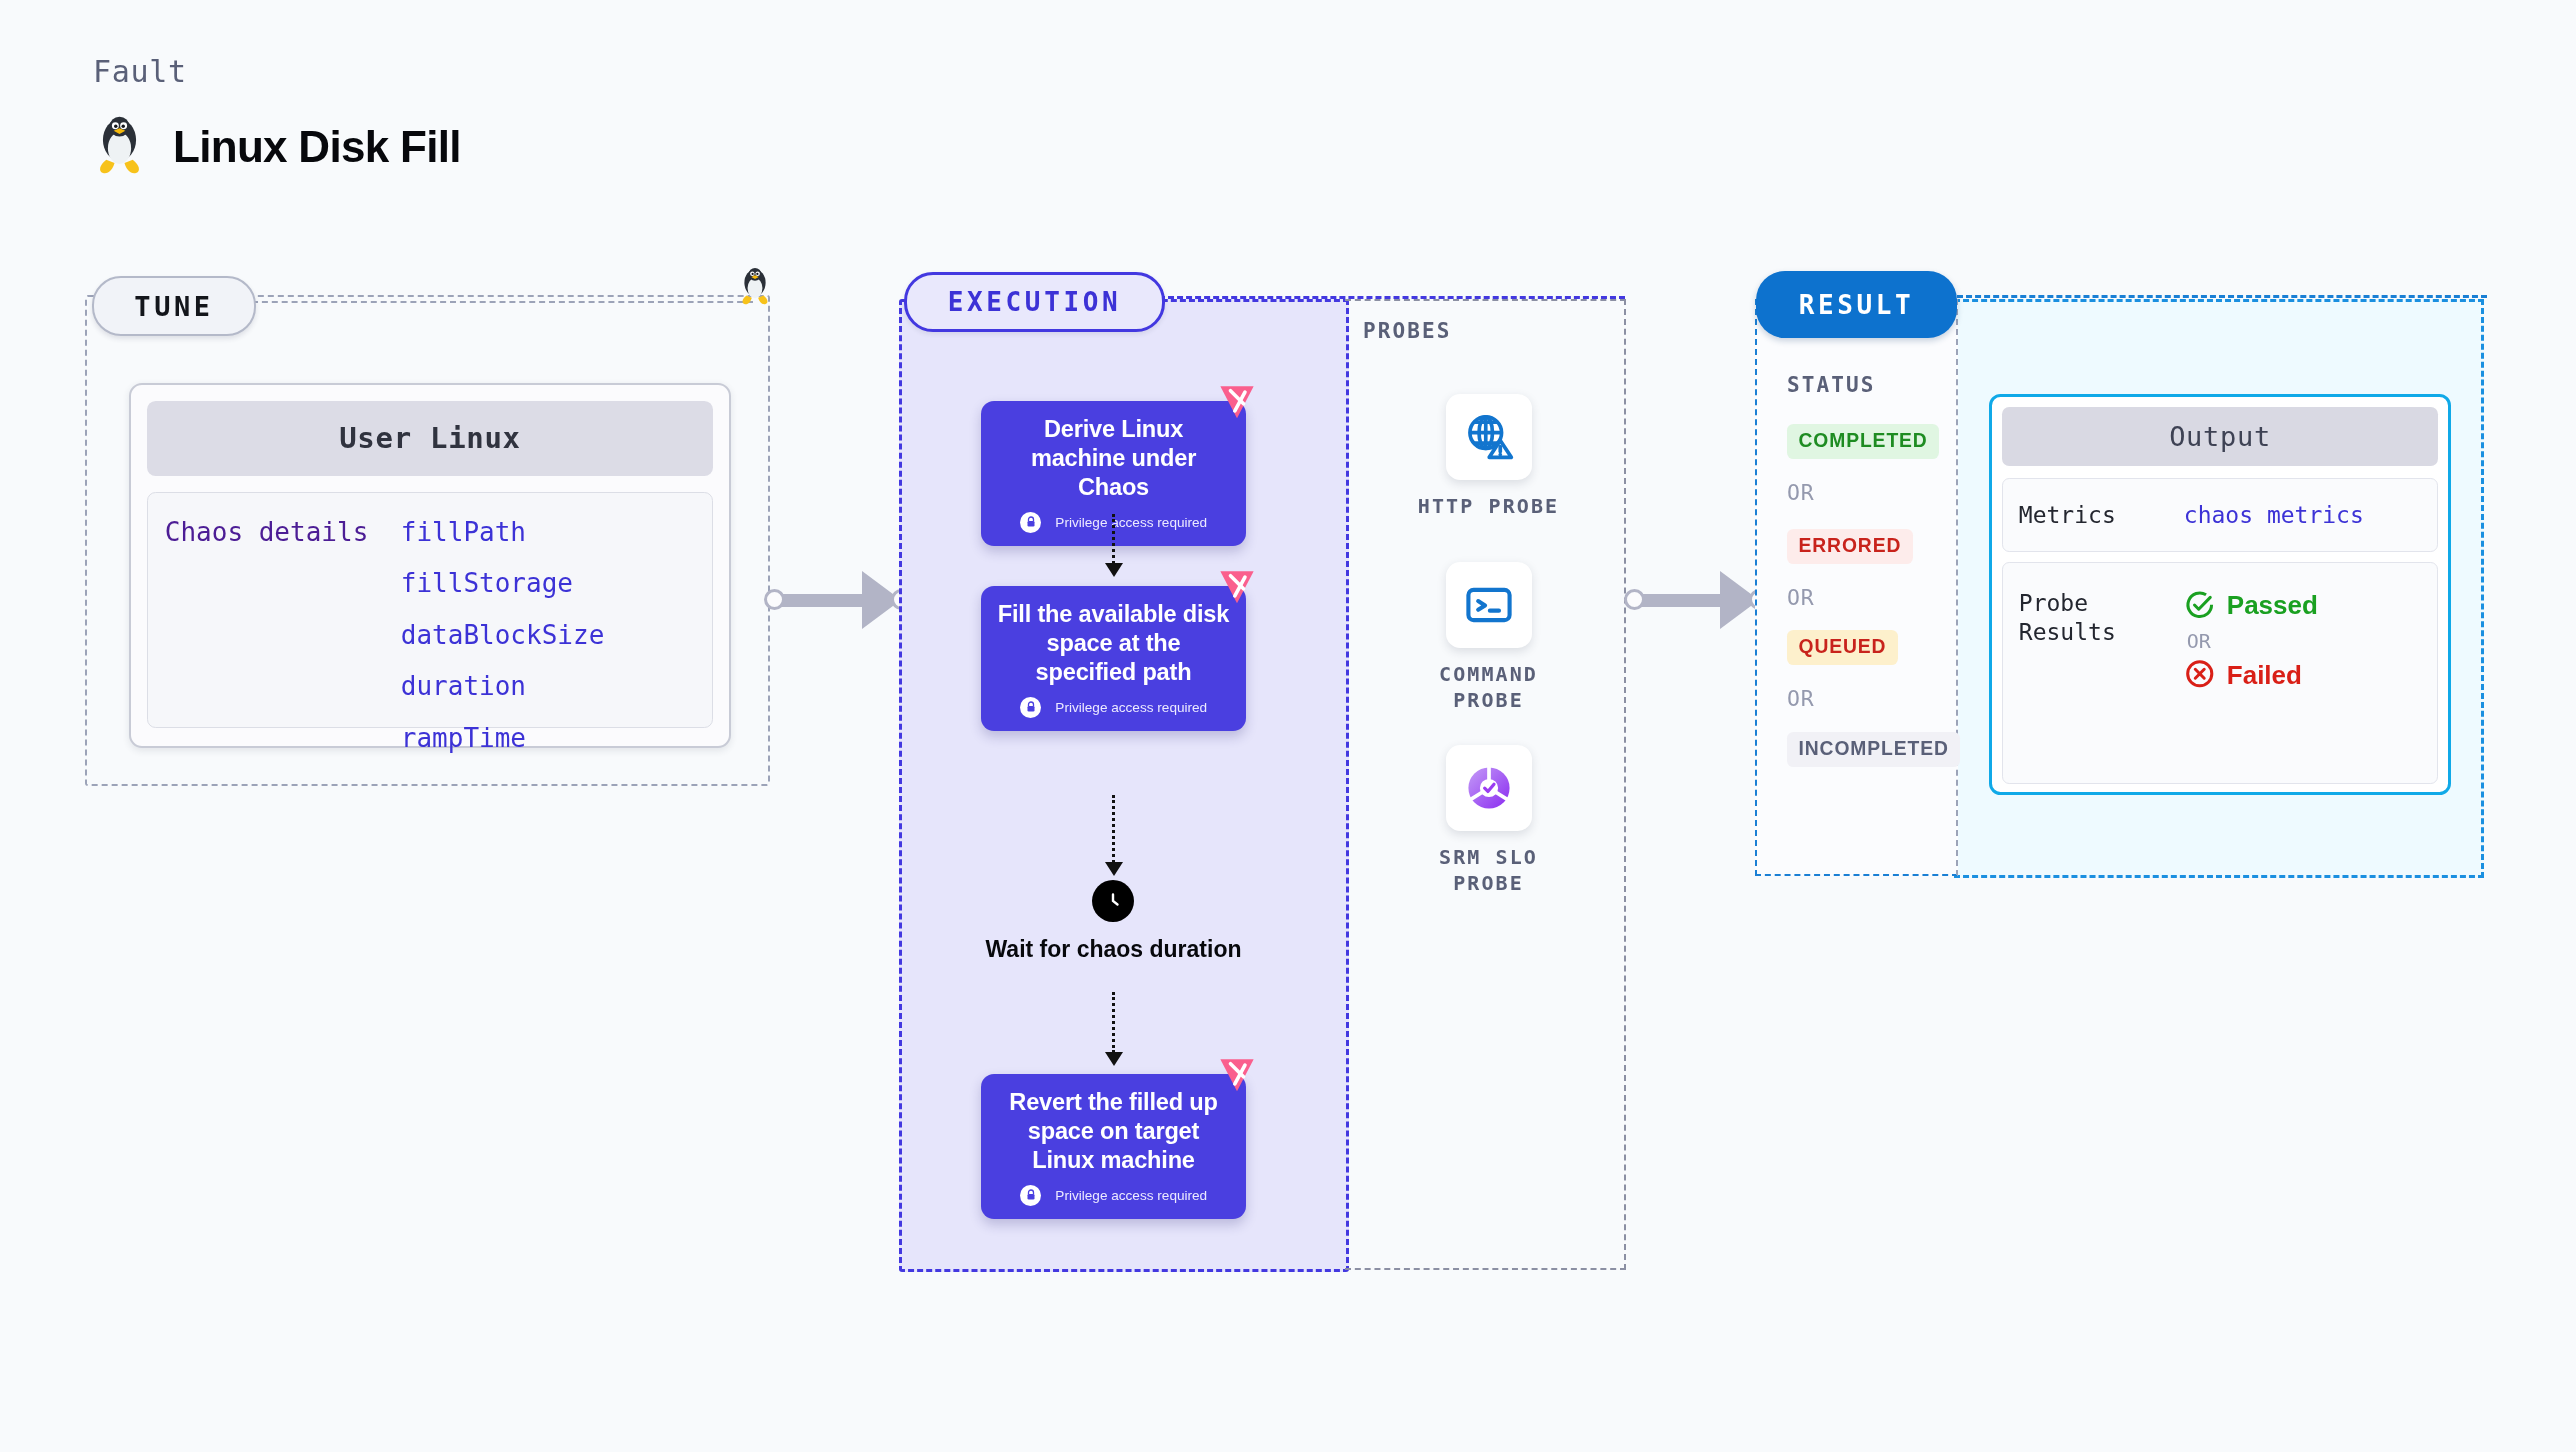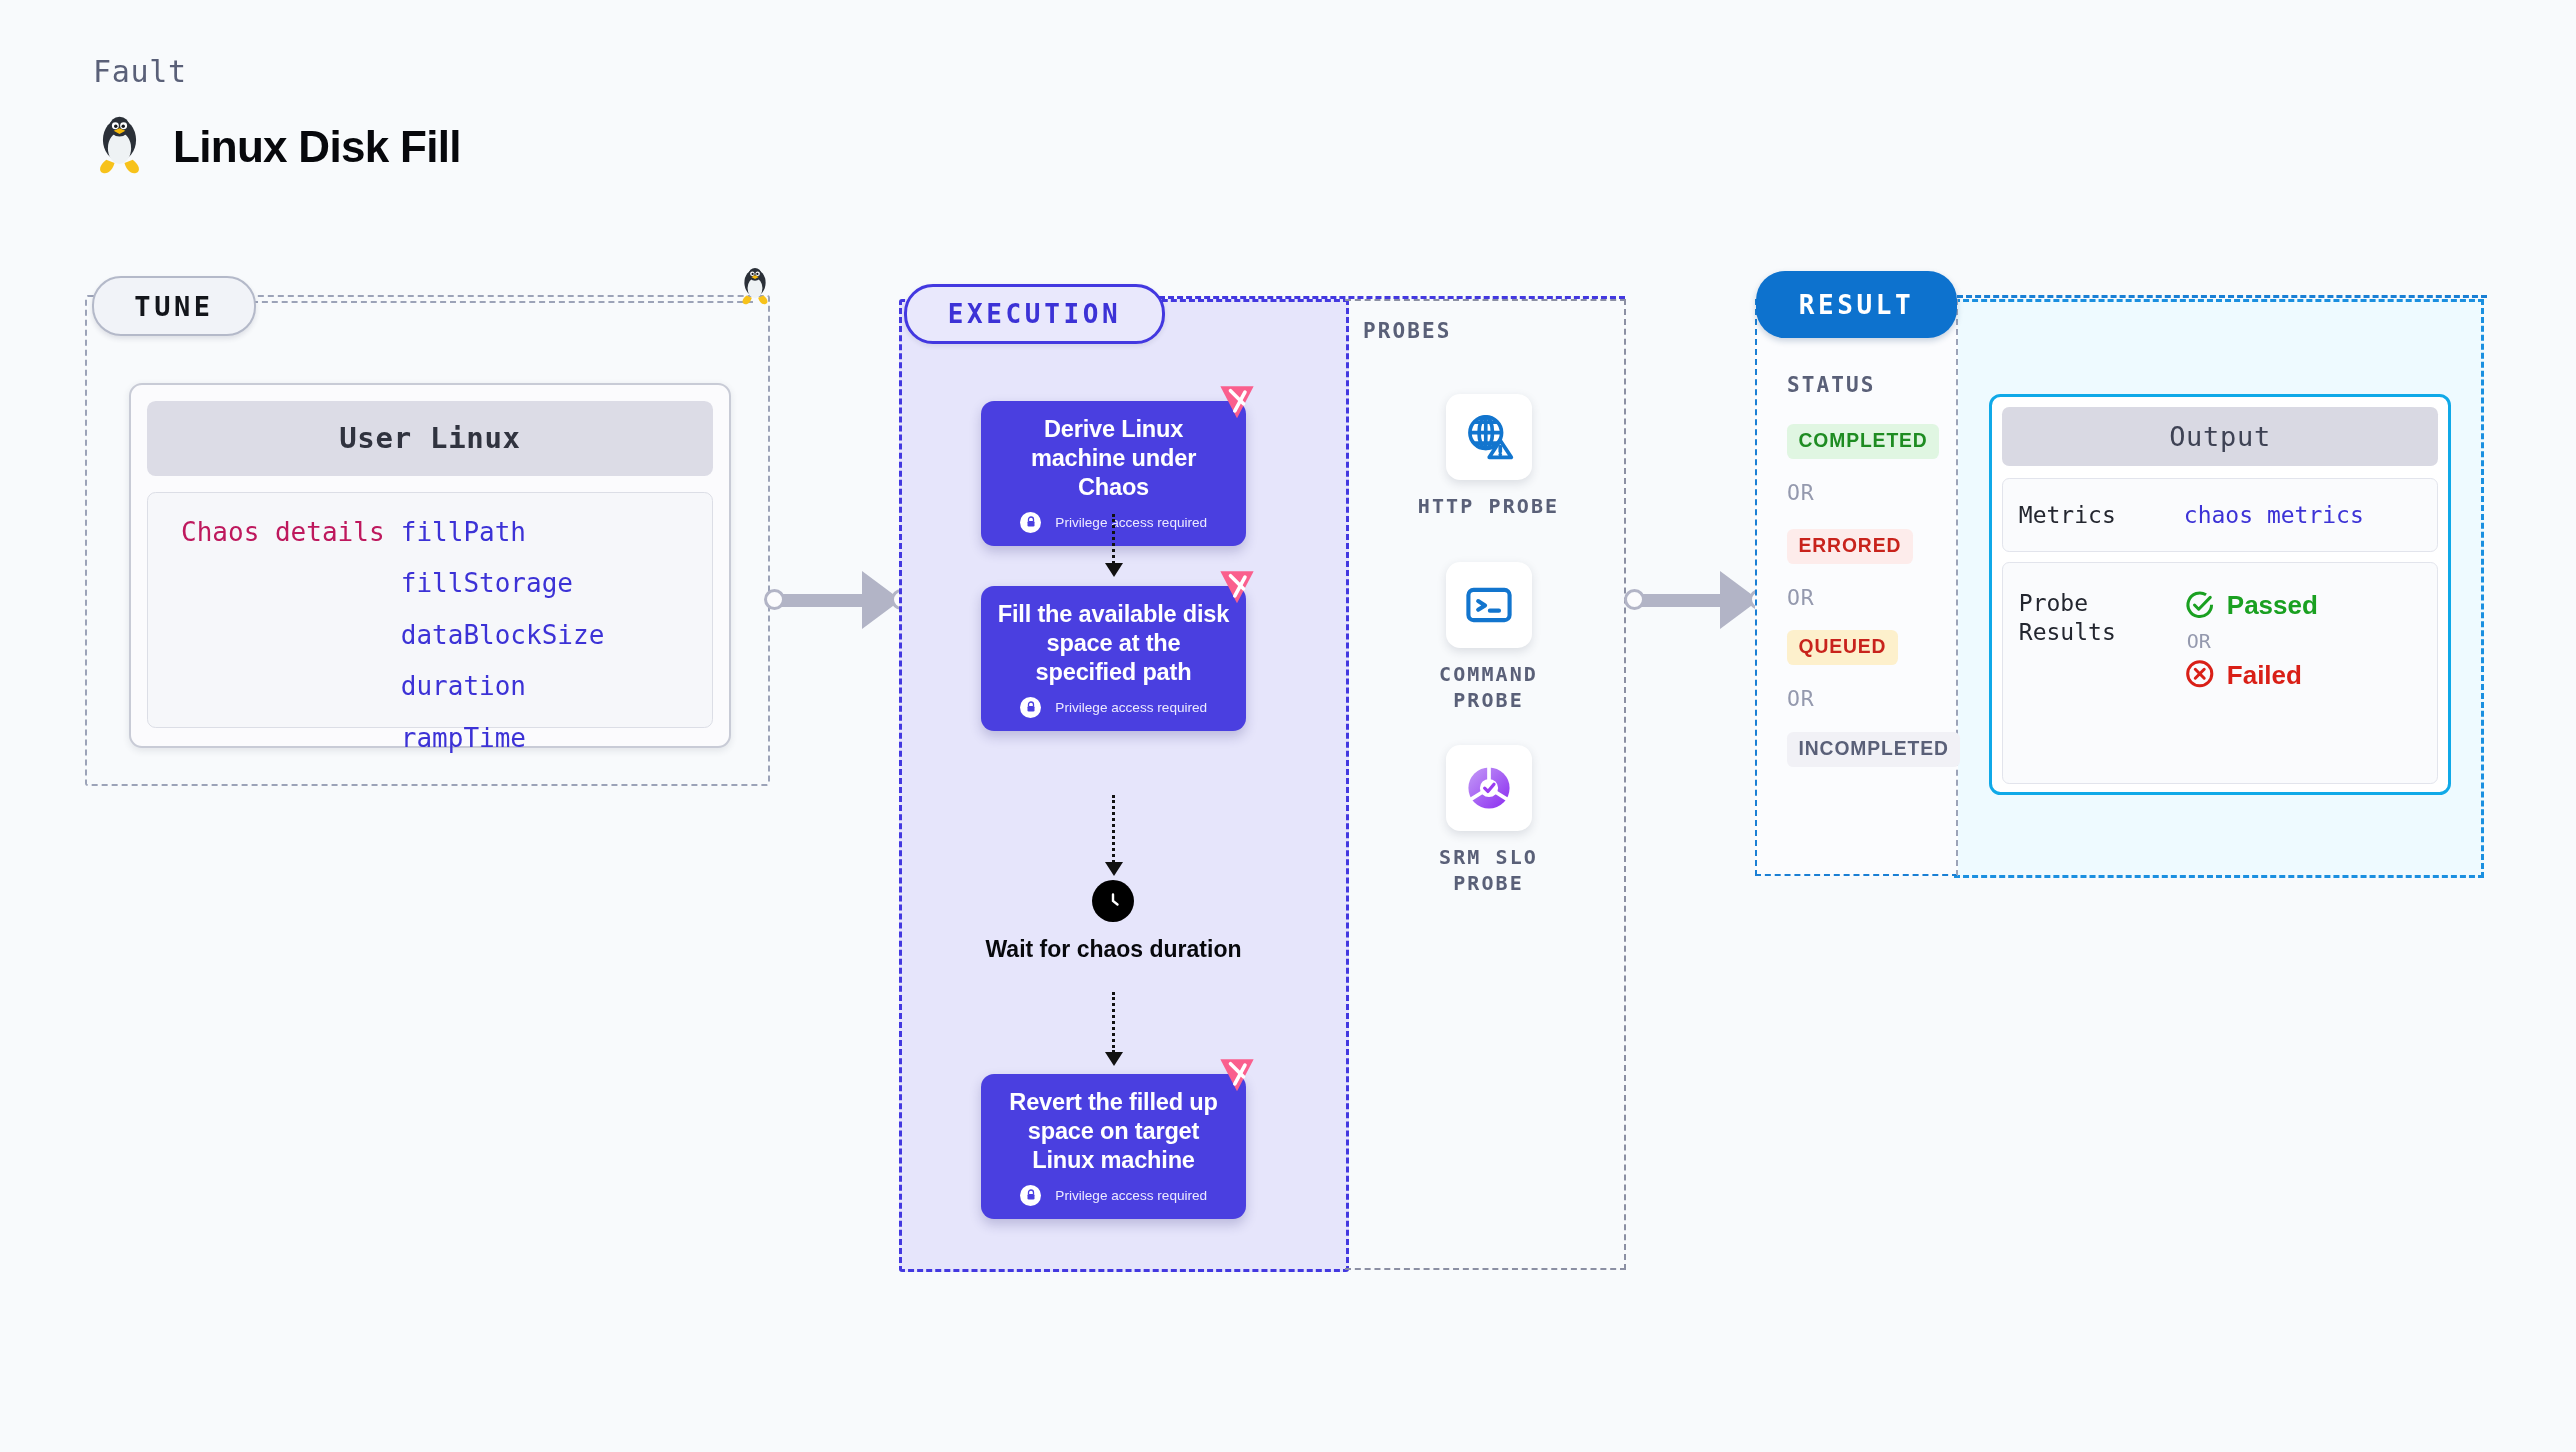--- a/index.html
+++ b/index.html
@@ -78,21 +78,21 @@
     height:236px;
     background:#f6f7fa;
     border:1.4px solid #dcdee6;
     border-radius:8.6px;
     display:flex;
     padding:24px 0 0 17px;
     box-sizing:border-box;
     font-family:"DejaVu Sans Mono", monospace;
   }
   #chaos-details-label{
-    font-size:26px;color:#be185d;width:236px;flex:none;letter-spacing:0px;text-align:center;
+    font-size:26px;color:#4c1d95;width:236px;flex:none;letter-spacing:0px;
   }
   #chaos-params{display:flex;flex-direction:column;gap:21.5px;}
   .chaos-param{
     font-size:26px;color:#3c32d6;letter-spacing:0px;
   }
 
   
   .connector{height:0;}
   .conn-shaft{
     position:absolute;height:13px;background:#b2b4c6;top:-6.4px;
@@ -120,21 +120,20 @@
     left:904px;top:272px;
     width:255px;height:54px;
     background:#e9e8fc;
     border:3.6px solid #4338e0;
     border-radius:29px;
     display:flex;align-items:center;justify-content:center;
     font-family:"DejaVu Sans Mono", monospace;
     font-size:26px;font-weight:bold;color:#3c32d6;letter-spacing:3.6px;
     z-index:6;
     box-shadow:0 2.1px 5px rgba(40,45,70,.10);
-    margin-top:12px;
   }
   #exec-dash-line{
     left:1159px;top:296px;width:466px;height:0;
     border-top:3.6px dashed #4338e0;z-index:5;
   }
 
   .step-box{
     position:absolute;
     width:265px;
     background:#4a3fe0;

